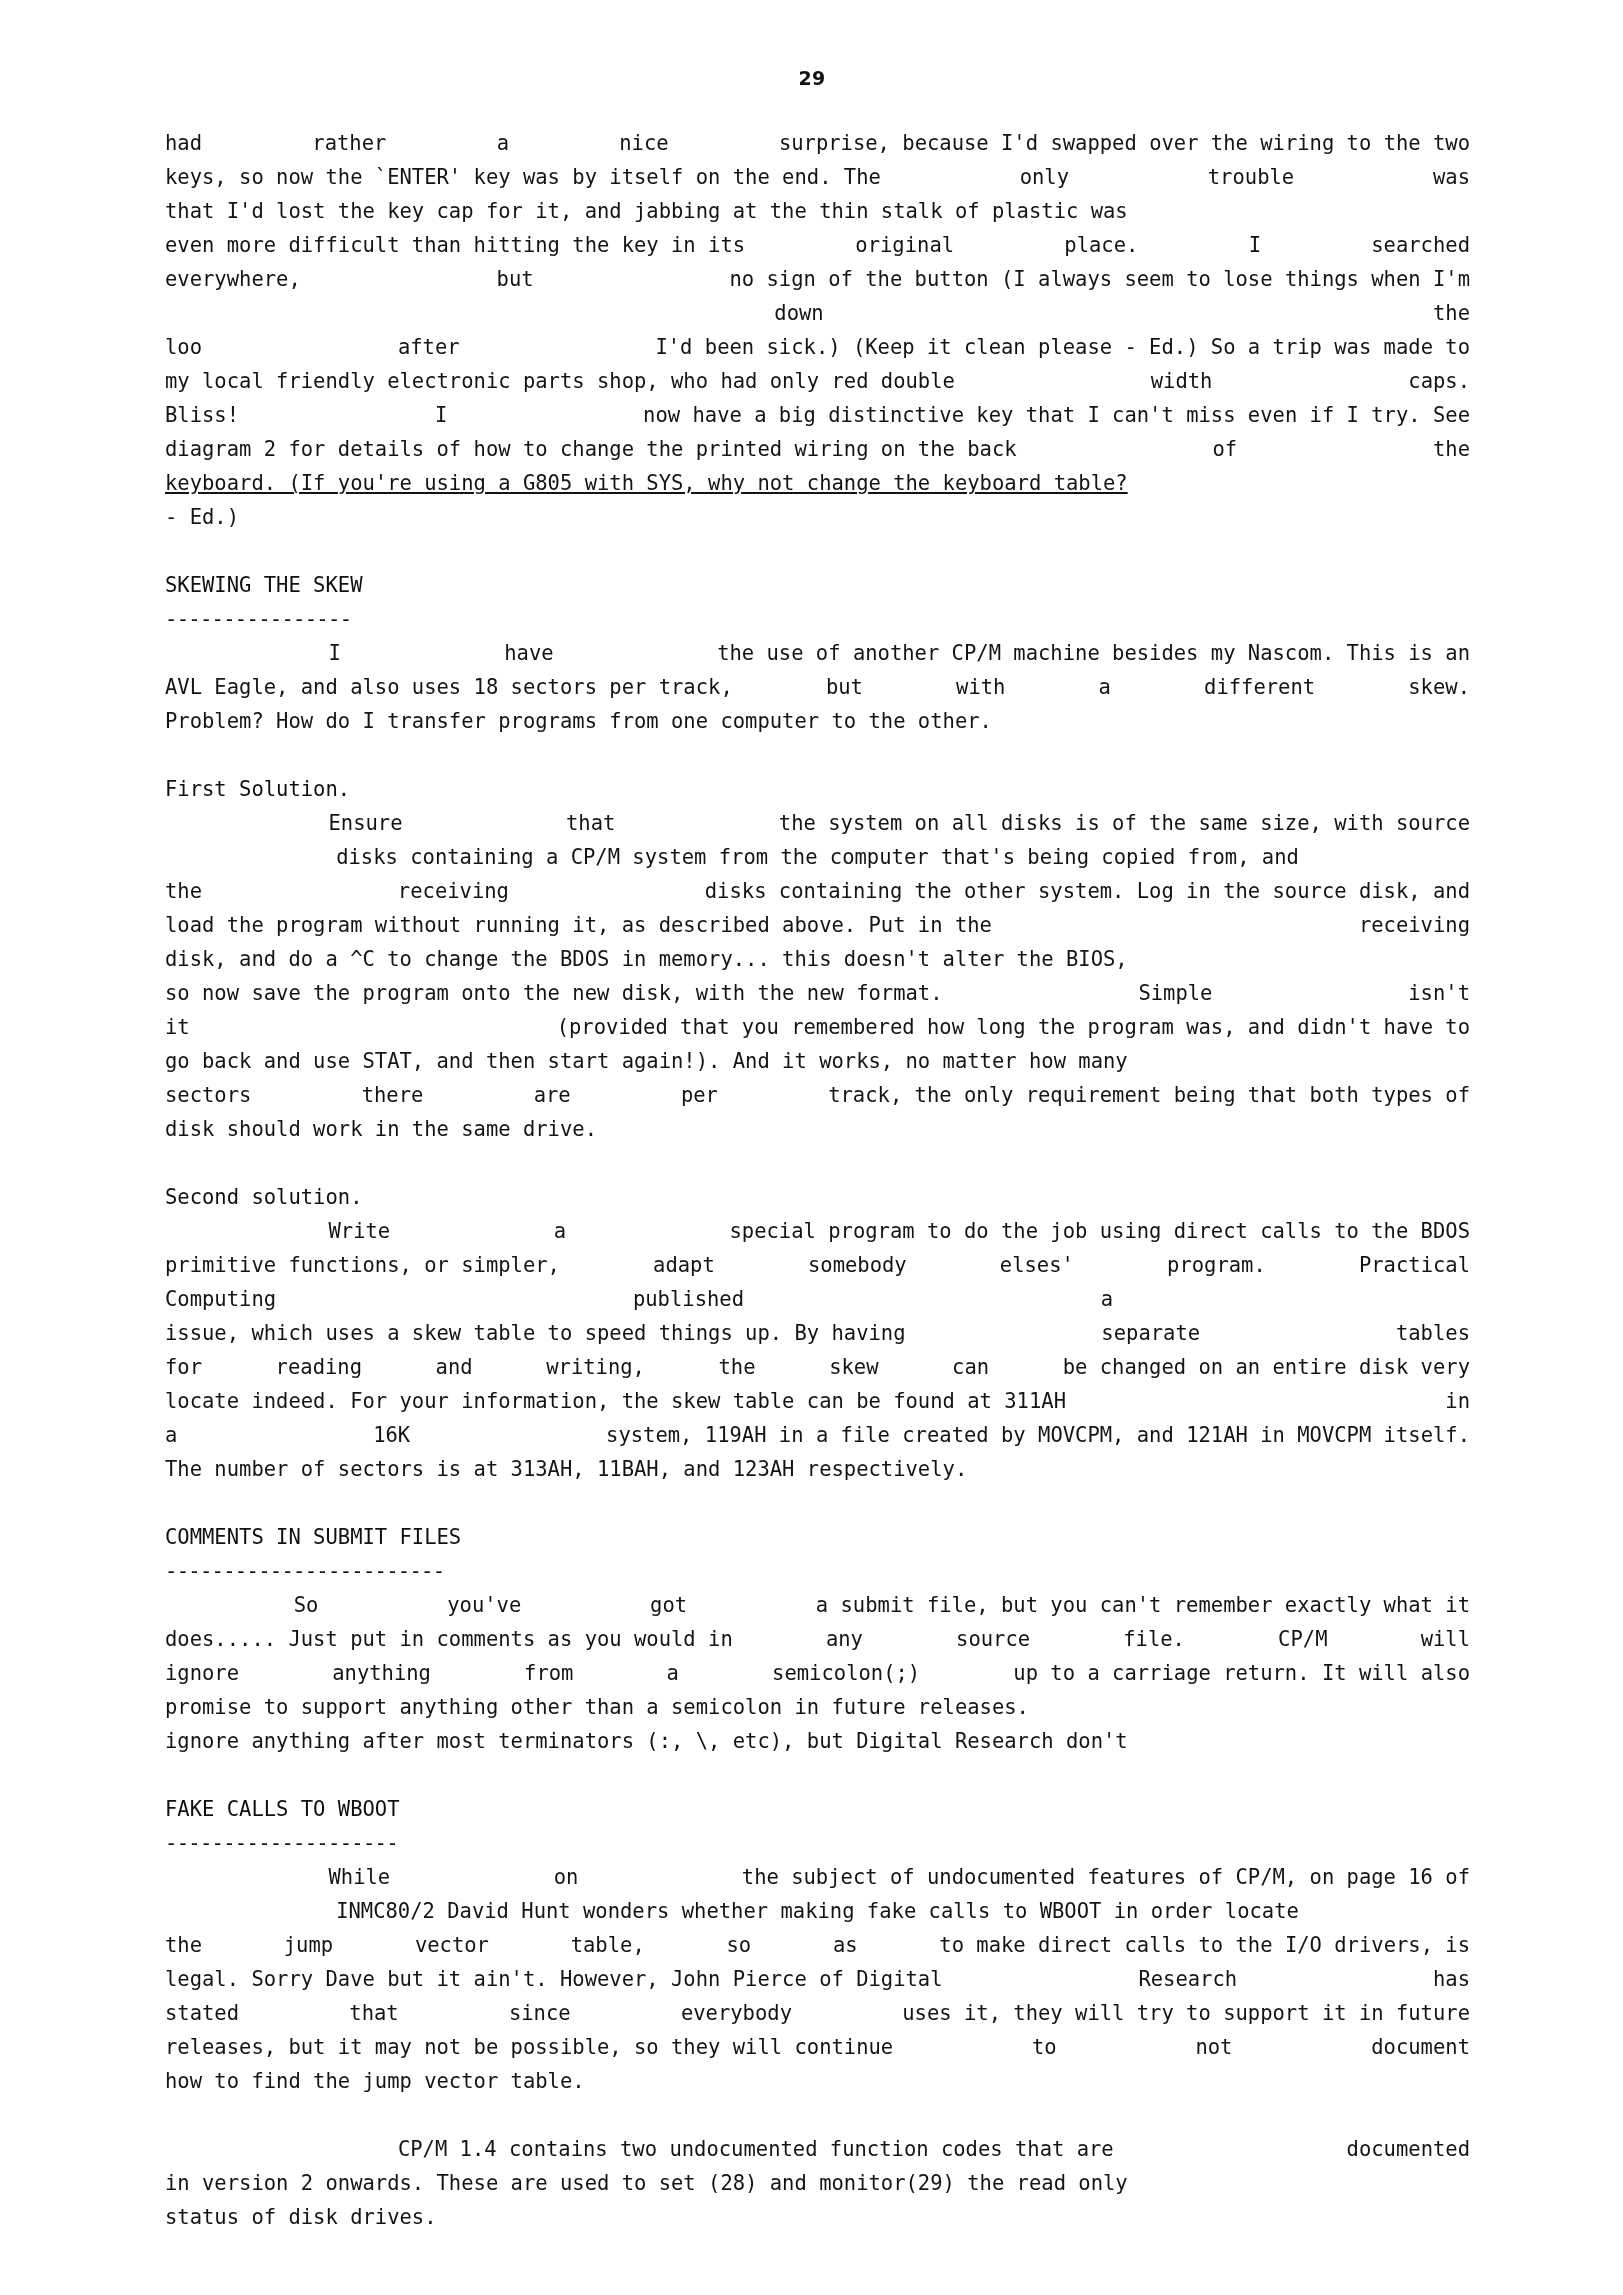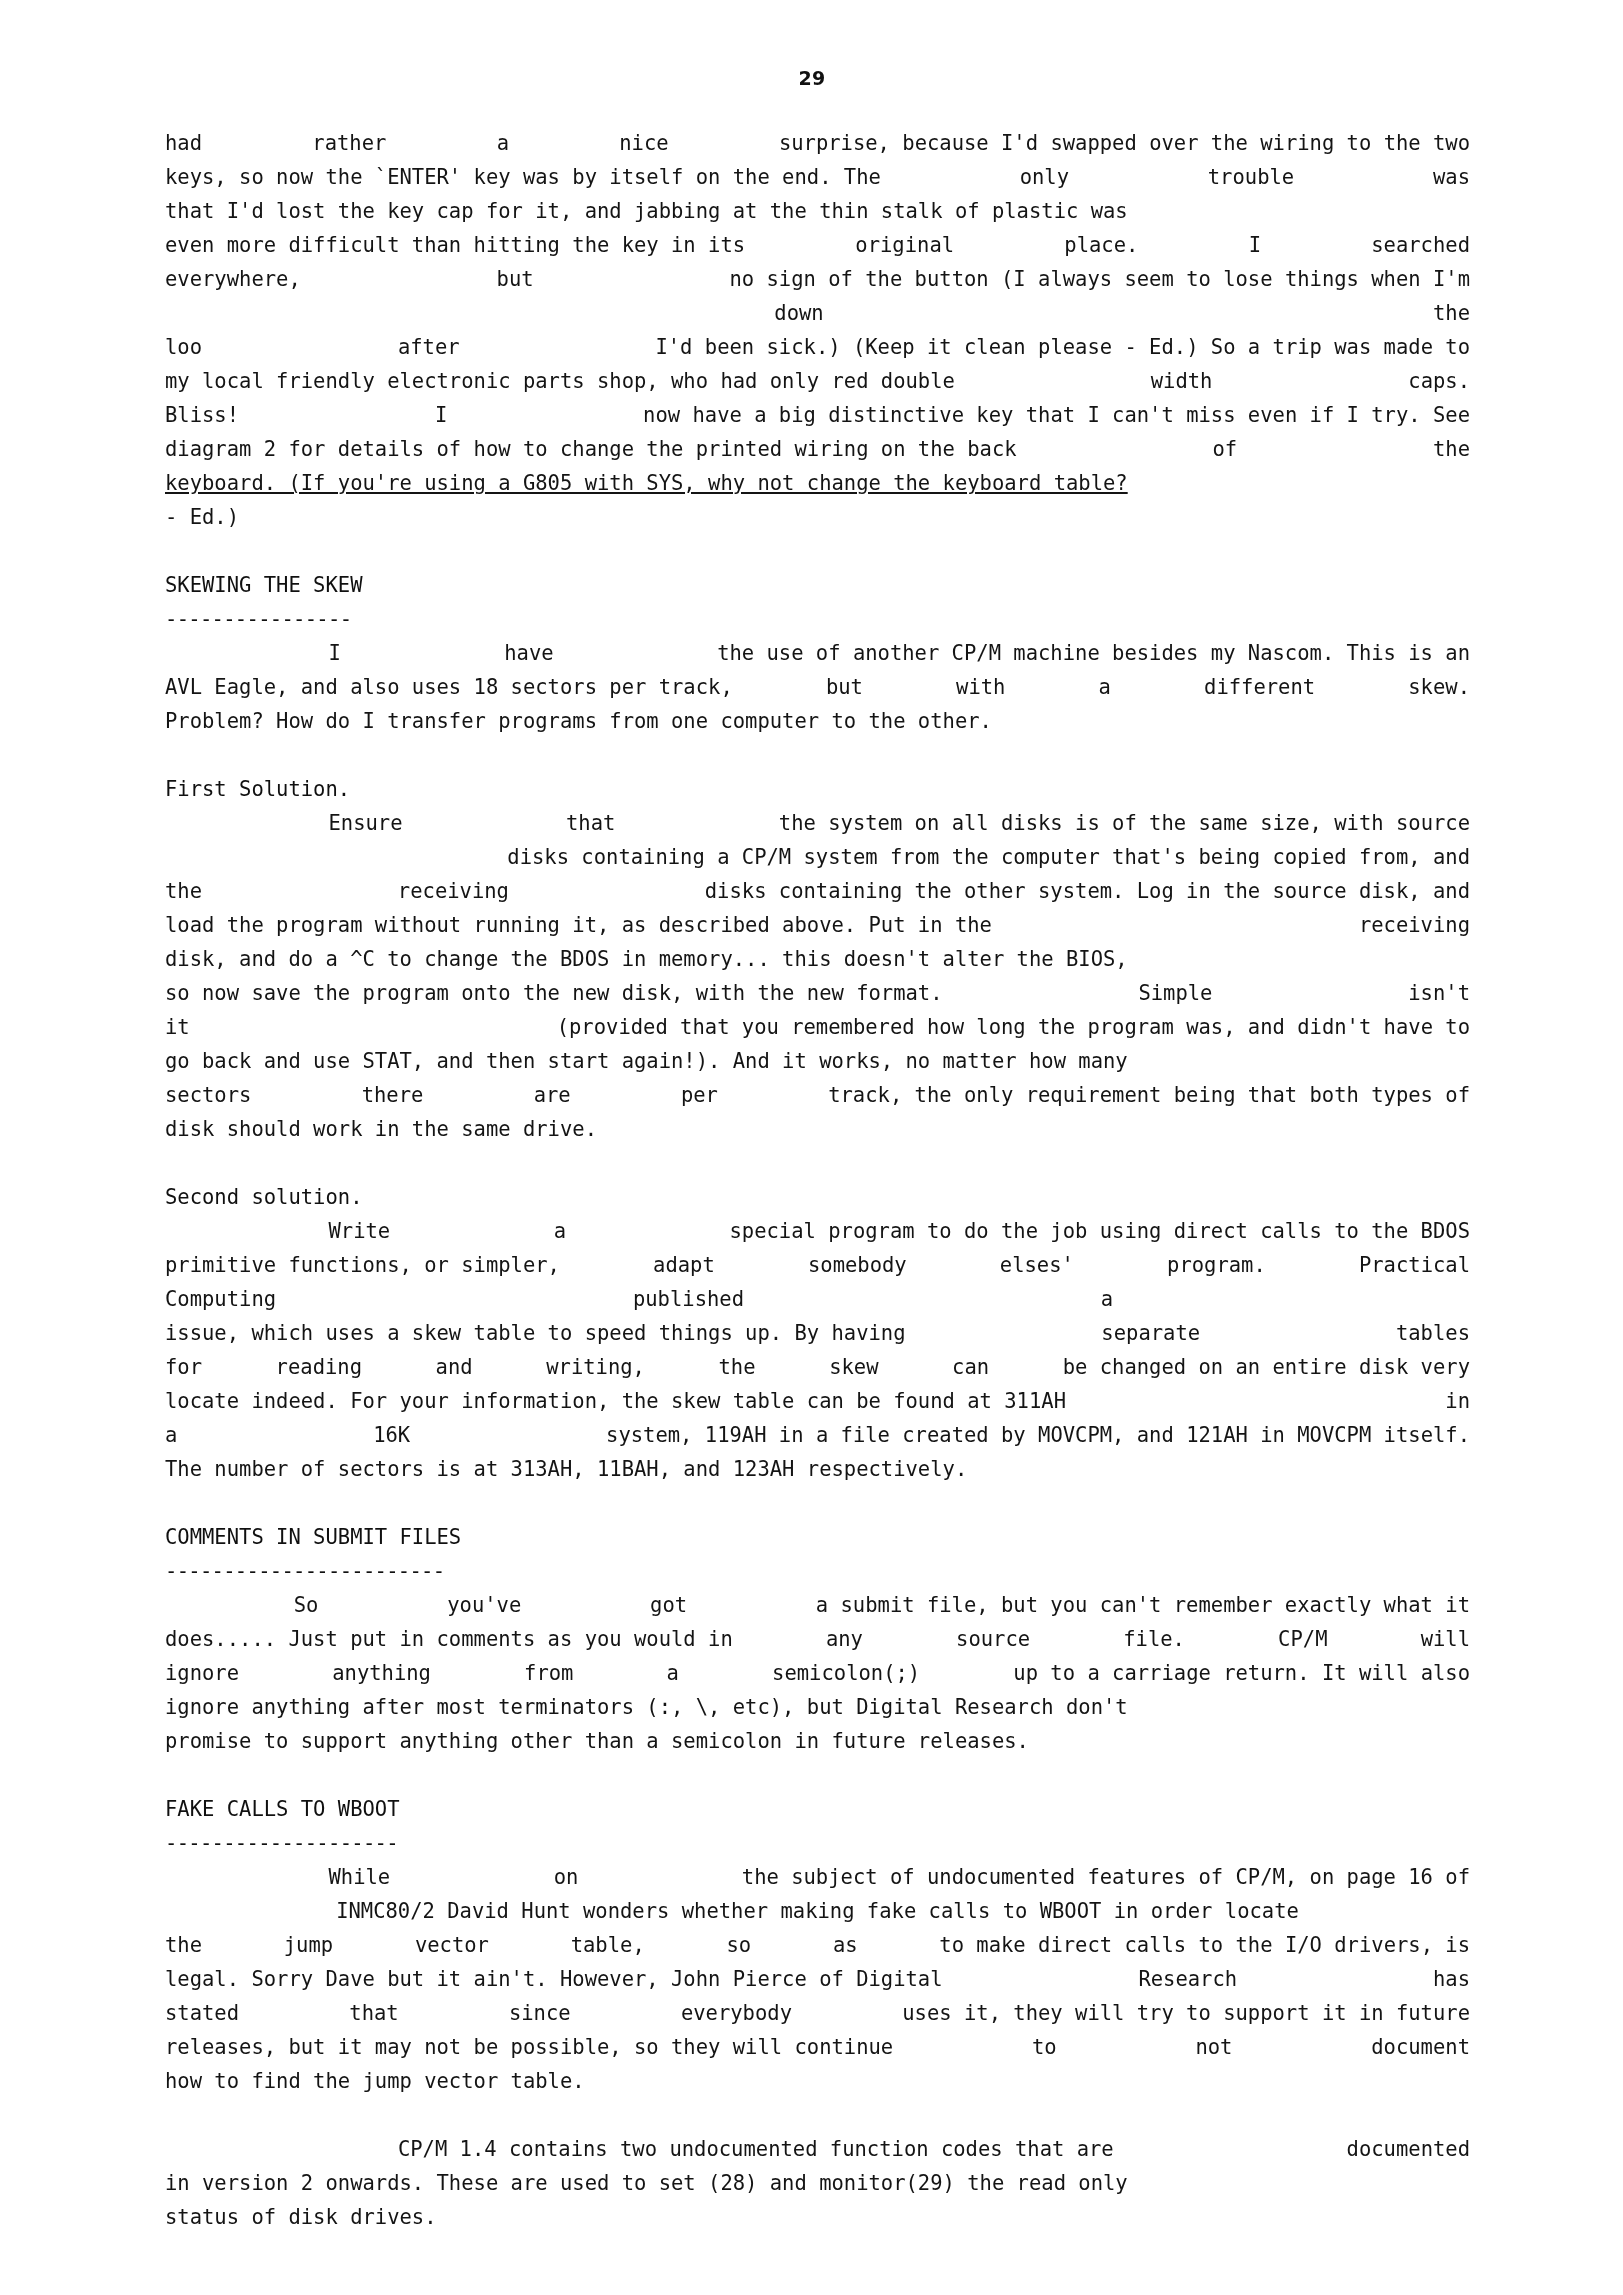--- a/index.html
+++ b/index.html
@@ -100,21 +100,21 @@
         <div class="rule">----------------</div>
         <div class="sec">
           <div class="jline"><span class="gap" style="flex: 1 1 auto; min-width: 106px;"> </span><span>I</span><span class="gap" style="flex: 1 1 auto; min-width: 23.6px;"> </span><span>have</span><span class="gap" style="flex: 1 1 auto; min-width: 23.6px;"> </span><span>the use of another CP/M machine besides my Nascom. This is an</span></div>
           <div class="jline"><span>AVL Eagle, and also uses 18 sectors per track,</span><span class="gap" style="flex: 1 1 auto; min-width: 23.6px;"> </span><span>but</span><span class="gap" style="flex: 1 1 auto; min-width: 23.6px;"> </span><span>with</span><span class="gap" style="flex: 1 1 auto; min-width: 23.6px;"> </span><span>a</span><span class="gap" style="flex: 1 1 auto; min-width: 23.6px;"> </span><span>different</span><span class="gap" style="flex: 1 1 auto; min-width: 23.6px;"> </span><span>skew.</span></div>
           <div class="jline" style="justify-content: flex-start;"><span>Problem? How do I transfer programs from one computer to the other.</span></div>
         </div>
         <div class="blank"></div>
         <div class="heading">First Solution.</div>
         <div class="sec">
           <div class="jline"><span class="gap" style="flex: 1 1 auto; min-width: 106px;"> </span><span>Ensure</span><span class="gap" style="flex: 1 1 auto; min-width: 23.6px;"> </span><span>that</span><span class="gap" style="flex: 1 1 auto; min-width: 23.6px;"> </span><span>the system on all disks is of the same size, with source</span></div>
-          <div class="jline" style="justify-content: flex-end;"><span>disks containing a CP/M system from the computer that's being copied from, and</span></div>
+          <div class="jline" style="justify-content: center;"><span>disks containing a CP/M system from the computer that's being copied from, and</span></div>
           <div class="jline"><span>the</span><span class="gap" style="flex: 1 1 auto; min-width: 23.6px;"> </span><span>receiving</span><span class="gap" style="flex: 1 1 auto; min-width: 23.6px;"> </span><span>disks containing the other system. Log in the source disk, and</span></div>
           <div class="jline"><span>load the program without running it, as described above. Put in the</span><span class="gap" style="flex: 1 1 auto; min-width: 23.6px;"> </span><span>receiving</span></div>
           <div class="jline" style="justify-content: flex-start;"><span>disk, and do a ^C to change the BDOS in memory... this doesn't alter the BIOS,</span></div>
           <div class="jline"><span>so now save the program onto the new disk, with the new format.</span><span class="gap" style="flex: 1 1 auto; min-width: 23.6px;"> </span><span>Simple</span><span class="gap" style="flex: 1 1 auto; min-width: 23.6px;"> </span><span>isn't</span></div>
           <div class="jline"><span>it</span><span class="gap" style="flex: 1 1 auto; min-width: 23.6px;"> </span><span>(provided that you remembered how long the program was, and didn't have to</span></div>
           <div class="jline" style="justify-content: flex-start;"><span>go back and use STAT, and then start again!). And it works, no matter how many</span></div>
           <div class="jline"><span>sectors</span><span class="gap" style="flex: 1 1 auto; min-width: 23.6px;"> </span><span>there</span><span class="gap" style="flex: 1 1 auto; min-width: 23.6px;"> </span><span>are</span><span class="gap" style="flex: 1 1 auto; min-width: 23.6px;"> </span><span>per</span><span class="gap" style="flex: 1 1 auto; min-width: 23.6px;"> </span><span>track, the only requirement being that both types of</span></div>
           <div class="jline" style="justify-content: flex-start;"><span>disk should work in the same drive.</span></div>
         </div>
         <div class="blank"></div>
@@ -129,22 +129,22 @@
           <div class="jline"><span>a</span><span class="gap" style="flex: 1 1 auto; min-width: 23.6px;"> </span><span>16K</span><span class="gap" style="flex: 1 1 auto; min-width: 23.6px;"> </span><span>system, 119AH in a file created by MOVCPM, and 121AH in MOVCPM itself.</span></div>
           <div class="jline" style="justify-content: flex-start;"><span>The number of sectors is at 313AH, 11BAH, and 123AH respectively.</span></div>
         </div>
         <div class="blank"></div>
         <div class="heading">COMMENTS IN SUBMIT FILES</div>
         <div class="rule">------------------------</div>
         <div class="sec">
           <div class="jline"><span class="gap" style="flex: 1 1 auto; min-width: 106px;"> </span><span>So</span><span class="gap" style="flex: 1 1 auto; min-width: 23.6px;"> </span><span>you've</span><span class="gap" style="flex: 1 1 auto; min-width: 23.6px;"> </span><span>got</span><span class="gap" style="flex: 1 1 auto; min-width: 23.6px;"> </span><span>a submit file, but you can't remember exactly what it</span></div>
           <div class="jline"><span>does..... Just put in comments as you would in</span><span class="gap" style="flex: 1 1 auto; min-width: 23.6px;"> </span><span>any</span><span class="gap" style="flex: 1 1 auto; min-width: 23.6px;"> </span><span>source</span><span class="gap" style="flex: 1 1 auto; min-width: 23.6px;"> </span><span>file.</span><span class="gap" style="flex: 1 1 auto; min-width: 23.6px;"> </span><span>CP/M</span><span class="gap" style="flex: 1 1 auto; min-width: 23.6px;"> </span><span>will</span></div>
           <div class="jline"><span>ignore</span><span class="gap" style="flex: 1 1 auto; min-width: 23.6px;"> </span><span>anything</span><span class="gap" style="flex: 1 1 auto; min-width: 23.6px;"> </span><span>from</span><span class="gap" style="flex: 1 1 auto; min-width: 23.6px;"> </span><span>a</span><span class="gap" style="flex: 1 1 auto; min-width: 23.6px;"> </span><span>semicolon(;)</span><span class="gap" style="flex: 1 1 auto; min-width: 23.6px;"> </span><span>up to a carriage return. It will also</span></div>
+          <div class="jline" style="justify-content: flex-start;"><span>promise to support anything other than a semicolon in future releases.</span></div>
           <div class="jline" style="justify-content: flex-start;"><span>ignore anything after most terminators (:, \, etc), but Digital Research don't</span></div>
-          <div class="jline" style="justify-content: flex-start;"><span>promise to support anything other than a semicolon in future releases.</span></div>
         </div>
         <div class="blank"></div>
         <div class="heading">FAKE CALLS TO WBOOT</div>
         <div class="rule">--------------------</div>
         <div class="sec">
           <div class="jline"><span class="gap" style="flex: 1 1 auto; min-width: 106px;"> </span><span>While</span><span class="gap" style="flex: 1 1 auto; min-width: 23.6px;"> </span><span>on</span><span class="gap" style="flex: 1 1 auto; min-width: 23.6px;"> </span><span>the subject of undocumented features of CP/M, on page 16 of</span></div>
           <div class="jline" style="justify-content: center;"><span>INMC80/2 David Hunt wonders whether making fake calls to WBOOT in order locate</span></div>
           <div class="jline"><span>the</span><span class="gap" style="flex: 1 1 auto; min-width: 23.6px;"> </span><span>jump</span><span class="gap" style="flex: 1 1 auto; min-width: 23.6px;"> </span><span>vector</span><span class="gap" style="flex: 1 1 auto; min-width: 23.6px;"> </span><span>table,</span><span class="gap" style="flex: 1 1 auto; min-width: 23.6px;"> </span><span>so</span><span class="gap" style="flex: 1 1 auto; min-width: 23.6px;"> </span><span>as</span><span class="gap" style="flex: 1 1 auto; min-width: 23.6px;"> </span><span>to make direct calls to the I/O drivers, is</span></div>
           <div class="jline"><span>legal. Sorry Dave but it ain't. However, John Pierce of Digital</span><span class="gap" style="flex: 1 1 auto; min-width: 23.6px;"> </span><span>Research</span><span class="gap" style="flex: 1 1 auto; min-width: 23.6px;"> </span><span>has</span></div>
           <div class="jline"><span>stated</span><span class="gap" style="flex: 1 1 auto; min-width: 23.6px;"> </span><span>that</span><span class="gap" style="flex: 1 1 auto; min-width: 23.6px;"> </span><span>since</span><span class="gap" style="flex: 1 1 auto; min-width: 23.6px;"> </span><span>everybody</span><span class="gap" style="flex: 1 1 auto; min-width: 23.6px;"> </span><span>uses it, they will try to support it in future</span></div>

